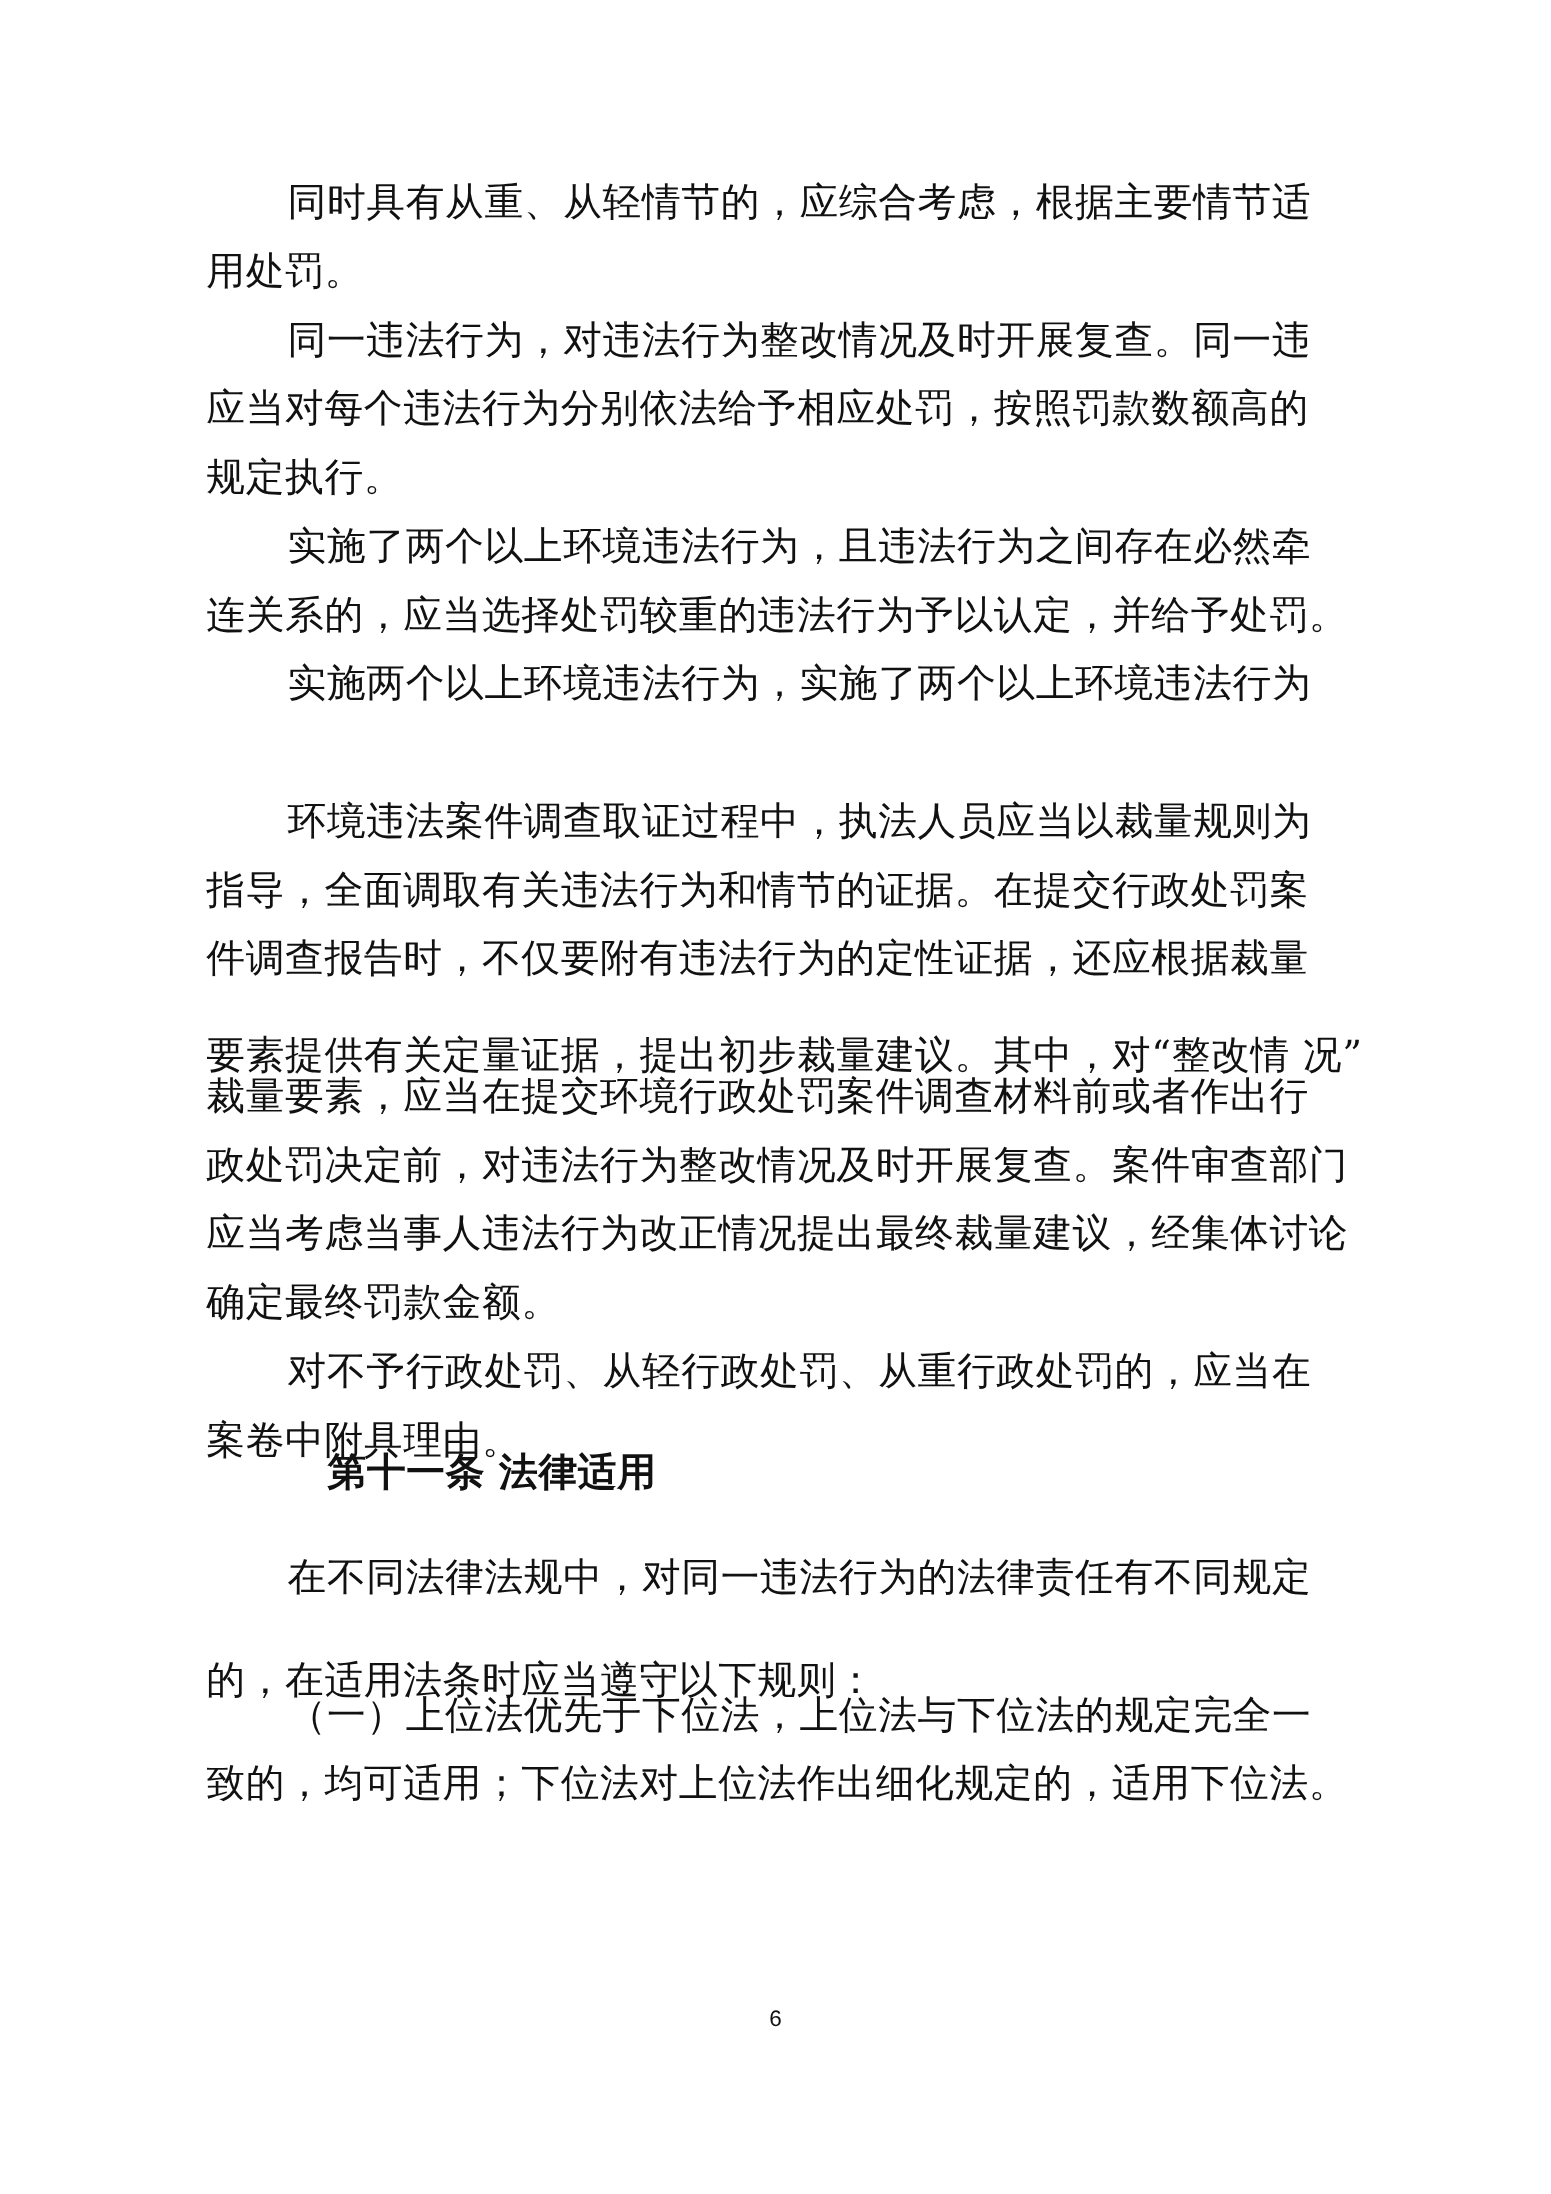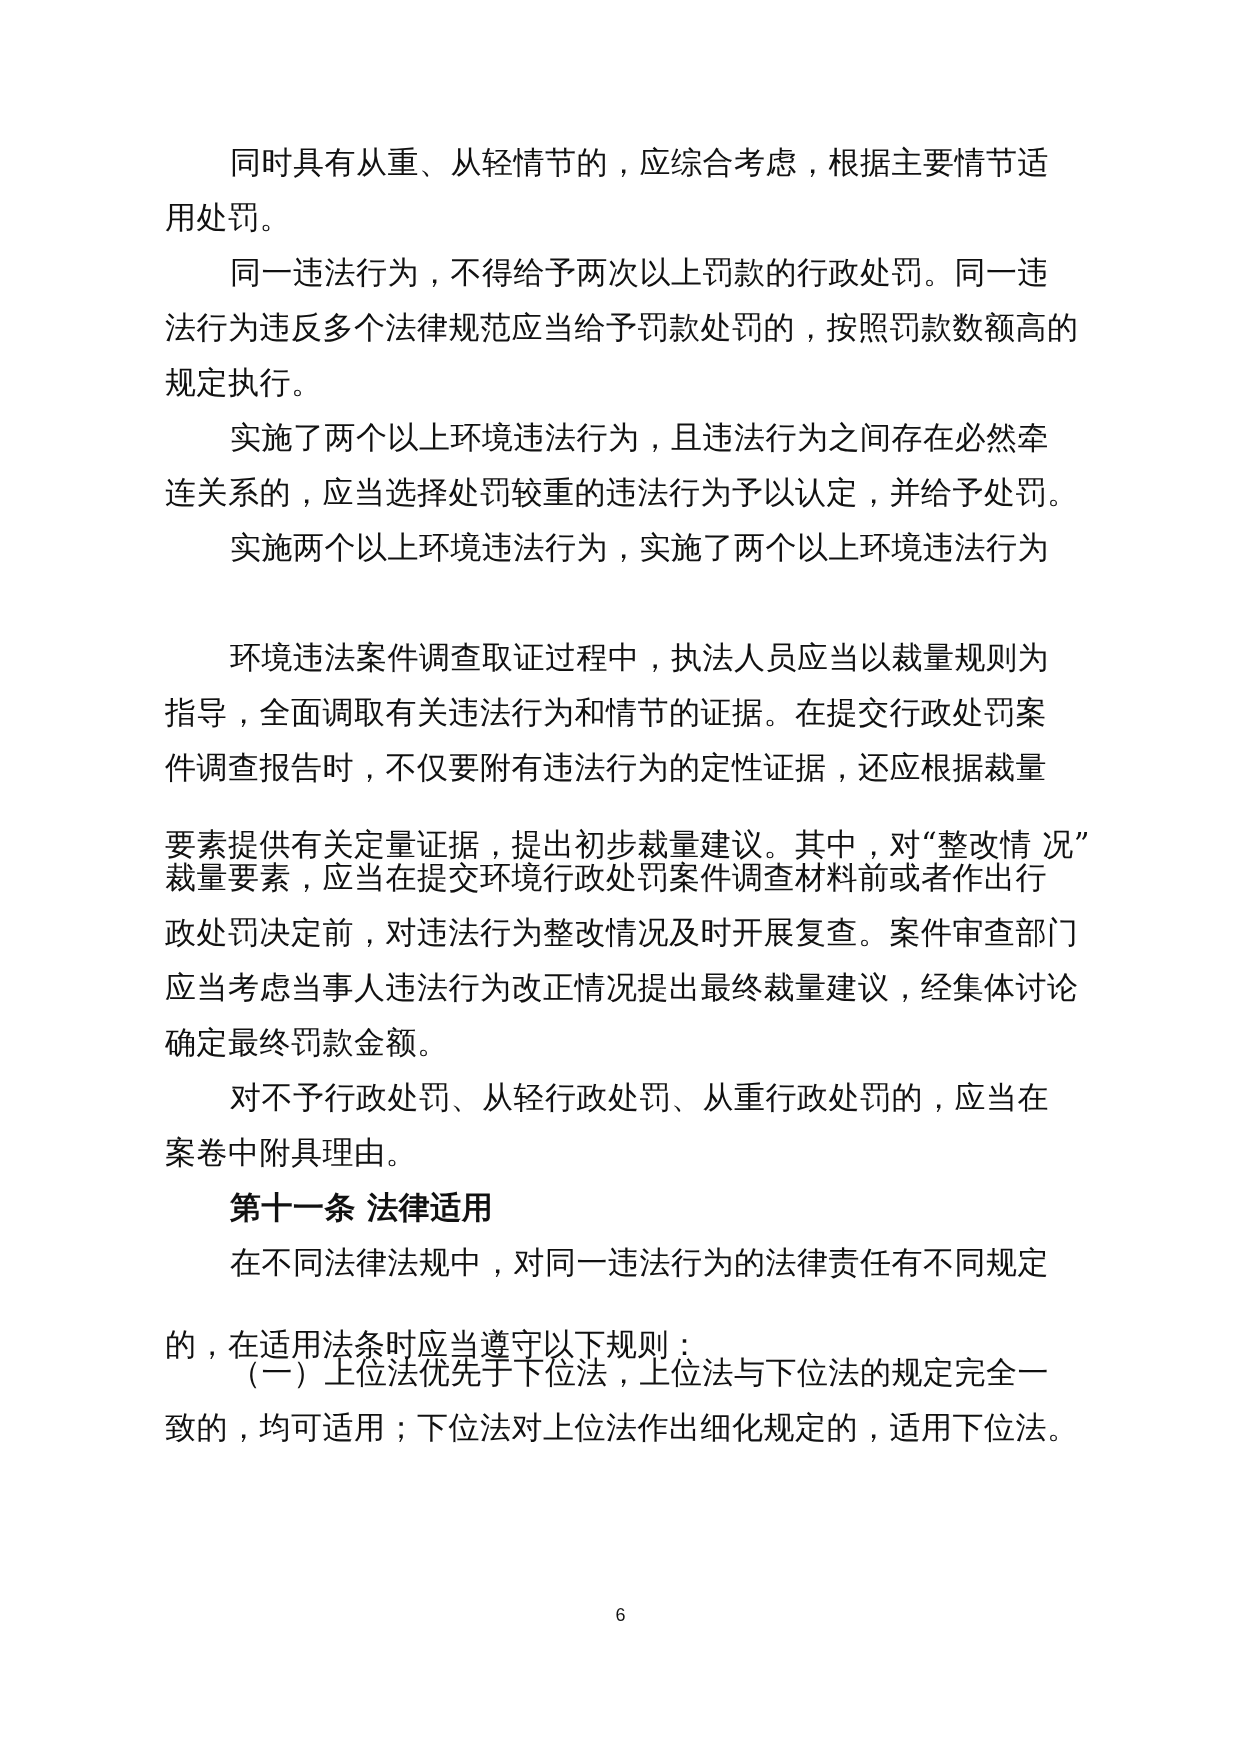--- a/index.html
+++ b/index.html
@@ -21,36 +21,36 @@
     position: absolute; top: 1605px; left: 0; width: 1241px; text-align: center;
     font-family: "Liberation Sans", sans-serif; font-size: 18px; color: #111;
   }
 </style>
 </head>
 <body>
 
 <div class="page">
   <div class="line indent" style="top:142px;">同时具有从重、从轻情节的，应综合考虑，根据主要情节适</div>
   <div class="line" style="top:197px;">用处罚。</div>
-  <div class="line indent" style="top:252px;">同一违法行为，不得给予两次以上罚款的行政处罚。同一违</div>
-  <div class="line" style="top:307px;">法行为违反多个法律规范应当给予罚款处罚的，按照罚款数额高的</div>
+  <div class="line indent" style="top:252px;">同一违法行为，对违法行为整改情况及时开展复查。同一违</div>
+  <div class="line" style="top:307px;">应当对每个违法行为分别依法给予相应处罚，按照罚款数额高的</div>
   <div class="line" style="top:362px;">规定执行。</div>
   <div class="line indent" style="top:417px;">实施了两个以上环境违法行为，且违法行为之间存在必然牵</div>
   <div class="line" style="top:472px;">连关系的，应当选择处罚较重的违法行为予以认定，并给予处罚。</div>
   <div class="line indent" style="top:527px;">实施两个以上环境违法行为，实施了两个以上环境违法行为</div>
   <div class="line indent" style="top:637px;">环境违法案件调查取证过程中，执法人员应当以裁量规则为</div>
   <div class="line" style="top:692px;">指导，全面调取有关违法行为和情节的证据。在提交行政处罚案</div>
   <div class="line" style="top:747px;">件调查报告时，不仅要附有违法行为的定性证据，还应根据裁量</div>
   <div class="line" style="top:824px;">要素提供有关定量证据，提出初步裁量建议。其中，对“整改情 况”</div>
   <div class="line" style="top:857px;">裁量要素，应当在提交环境行政处罚案件调查材料前或者作出行</div>
   <div class="line" style="top:912px;">政处罚决定前，对违法行为整改情况及时开展复查。案件审查部门</div>
   <div class="line" style="top:967px;">应当考虑当事人违法行为改正情况提出最终裁量建议，经集体讨论</div>
   <div class="line" style="top:1022px;">确定最终罚款金额。</div>
   <div class="line indent" style="top:1077px;">对不予行政处罚、从轻行政处罚、从重行政处罚的，应当在</div>
   <div class="line" style="top:1132px;">案卷中附具理由。</div>
-  <div class="line indent heading" style="top:1187px;">第十一条  法律适用</div>
+  <div class="line indent heading" style="top:1158px;margin-left:32px;">第十一条  法律适用</div>
   <div class="line indent" style="top:1242px;">在不同法律法规中，对同一违法行为的法律责任有不同规定</div>
   <div class="line" style="top:1297px;margin-top:27px;">的，在适用法条时应当遵守以下规则：</div>
   <div class="line indent" style="top:1352px;">（一）上位法优先于下位法，上位法与下位法的规定完全一</div>
   <div class="line" style="top:1407px;">致的，均可适用；下位法对上位法作出细化规定的，适用下位法。</div>
 
   <div class="page-number">6</div>
 </div>
 
 </body></html>

